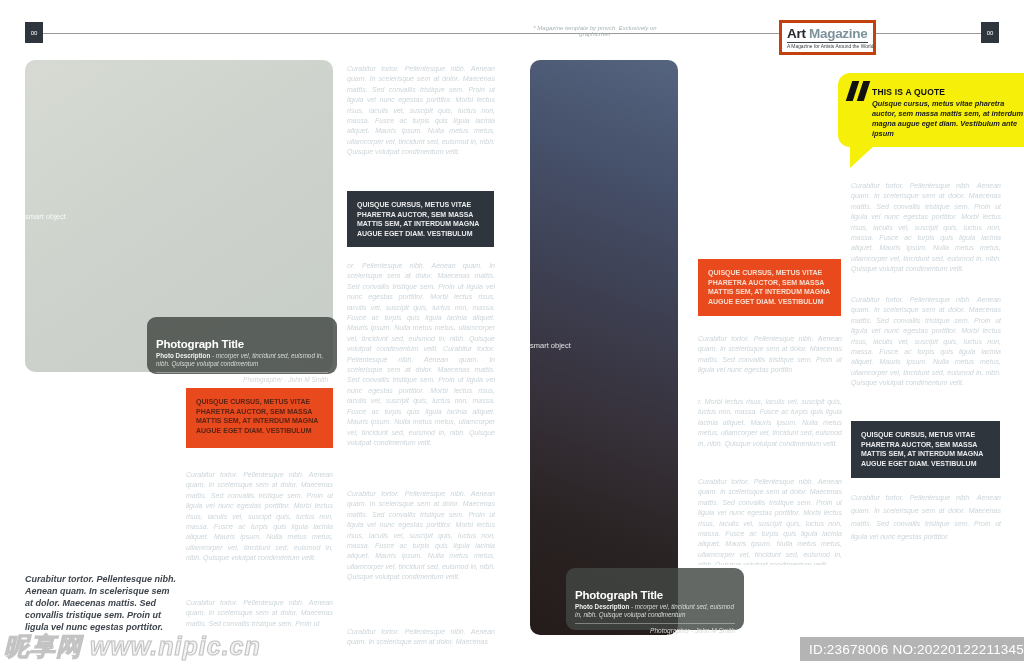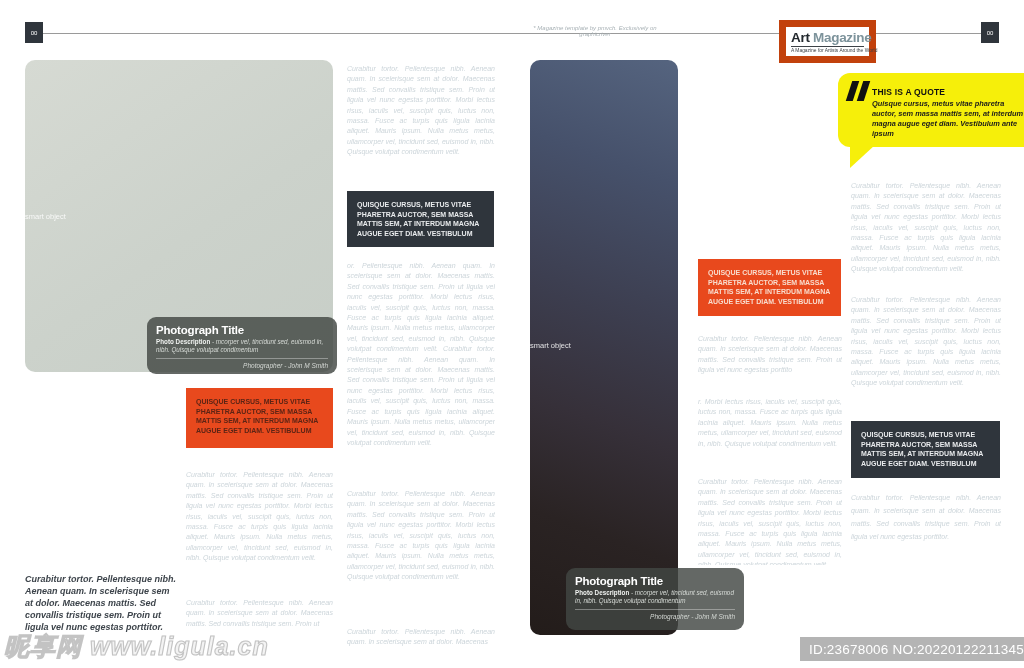--- a/index.html
+++ b/index.html
@@ -9,36 +9,36 @@
     font-family:"Liberation Sans", sans-serif; overflow:hidden;
   }
   
   .hrule { position:absolute; top:33px; left:43px; right:43px; height:1px; background:#9a9a9a; }
   .pagenum { position:absolute; top:22px; width:18px; height:21px; background:#2f353c; color:#fff;
     font-size:6px; display:flex; align-items:center; justify-content:center; }
   .pagenum.left { left:25px; } .pagenum.right { right:25px; }
   .credit { position:absolute; top:25px; left:530px; width:130px; font-size:6px; font-style:italic;
     color:#a9b2b6; text-align:center; }
   .logo { position:absolute; top:20px; left:779px; width:97px; background:#fff;
-    border:7px solid #c2410c; padding:3px 5px 3px 5px; }
+    border:3px solid #c2410c; padding:3px 5px 3px 5px; }
   .logo-line1 { font-size:13.5px; font-weight:bold; letter-spacing:-0.3px; white-space:nowrap; }
   .logo-art { color:#23292e; }
   .logo-mag { color:#7d939b; font-weight:bold; }
   .logo-tagline { font-size:4.9px; color:#3c4146; border-top:1px solid #3c4146; margin-top:1px; padding-top:1px; white-space:nowrap; }
   
   .img-left { position:absolute; left:25px; top:60px; width:308px; height:312px; border-radius:10px;
     background:linear-gradient(145deg,#d6dad3 0%,#ccd2cb 55%,#c7cec7 100%); }
   .img-right { position:absolute; left:530px; top:60px; width:148px; height:575px; border-radius:10px;
     background:linear-gradient(200deg,#55647f 0%,#46516b 20%,#3d3f51 42%,#363039 62%,#2a2323 80%,#231c1a 100%); }
   .smart-label { position:absolute; left:0; right:0; color:rgba(255,255,255,0.85);
     font-size:7.5px; }
   .img-left .smart-label { top:152px; }
   .img-right .smart-label { top:281px; }
   
-  .photo-card { position:absolute; background:rgba(66,71,67,0.82); border-radius:9px; padding:7px 9px 5px 9px; }
+  .photo-card { position:absolute; background:rgba(66,71,67,0.82); border-radius:9px; padding:21px 9px 5px 9px; }
   .photo-card.pleft { left:147px; top:317px; width:190px; height:57px; }
   .photo-card.pright { left:566px; top:568px; width:178px; height:62px; }
   .pc-title { color:#ffffff; font-size:11.5px; font-weight:bold; letter-spacing:-0.2px; }
   .pc-desc { color:#d7dbd7; font-size:6.3px; line-height:8px; margin-top:2px; }
   .pc-desc b { color:#f0f2f0; font-style:normal; }
   .pc-desc i { font-style:italic; }
   .pc-divider { height:1px; background:rgba(255,255,255,0.35); margin-top:4px; }
   .pc-photographer { color:#d3d7d3; font-size:6.5px; font-style:italic; text-align:right; margin-top:3px; }
   
   .headline { position:absolute; left:25px; top:433px; width:172px; color:#333a41;
@@ -138,16 +138,16 @@
   <div class="hibox dark" style="left:851px; top:421px; width:149px; height:57px;">QUISQUE CURSUS, METUS VITAE PHARETRA AUCTOR, SEM MASSA MATTIS SEM, AT INTERDUM MAGNA AUGUE EGET DIAM. VESTIBULUM</div>
   <div class="filler loose" style="left:851px; top:491px; width:150px; height:56px;">Curabitur tortor. Pellentesque nibh. Aenean quam. In scelerisque sem at dolor. Maecenas mattis. Sed convallis tristique sem. Proin ut ligula vel nunc egestas porttitor.</div>
 
   <div class="photo-card pright">
     <div class="pc-title">Photograph Title</div>
     <div class="pc-desc"><b>Photo Description</b><i> - mcorper vel, tincidunt sed, euismod in, nibh. Quisque volutpat condimentum</i></div>
     <div class="pc-divider"></div>
     <div class="pc-photographer">Photographer - John M Smith</div>
   </div>
 
-  <div class="watermark">昵享网 www.ligula.cn</div>
+  <div class="watermark">昵享网 www.nipic.cn</div>
   <div class="id-bar">ID:23678006 NO:20220122211345071126</div>
 
 </div>
 
 </body></html>

